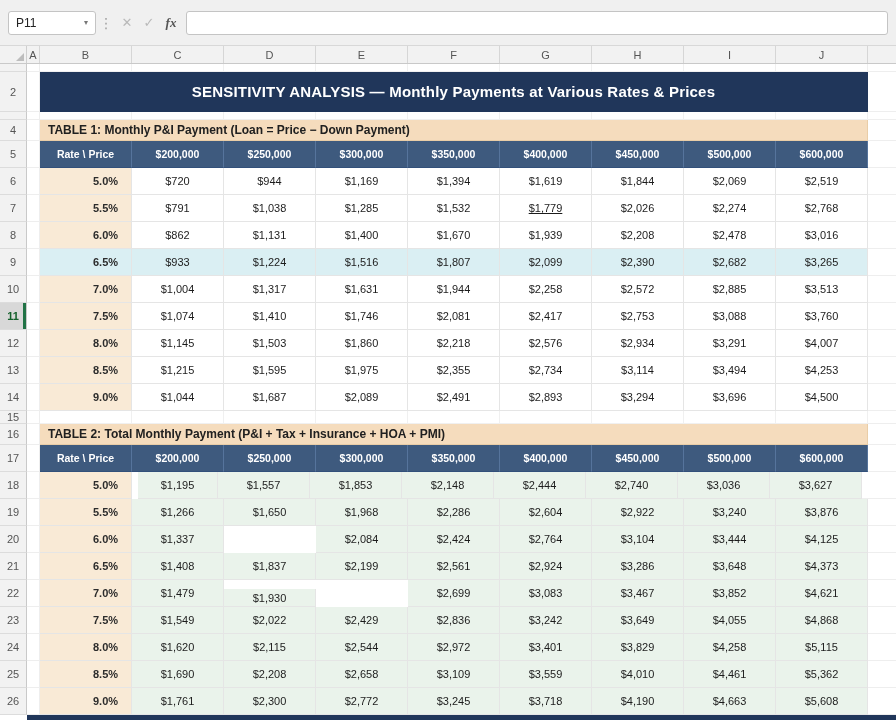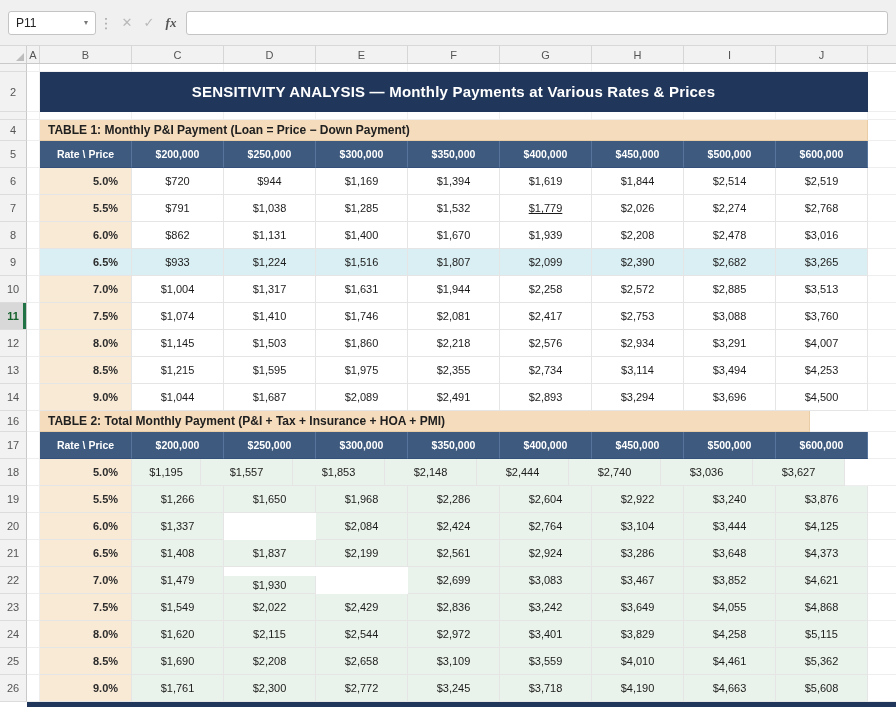--- a/index.html
+++ b/index.html
@@ -131,21 +131,21 @@
       <div class="srow" style="height: 27px;">
         <div class="rl">6</div>
         <div class="c fillA" style="width: 13px;"></div>
         <div class="c rate" style="width: 92px;">5.0%</div>
         <div class="c " style="width: 92px;">$720</div>
         <div class="c " style="width: 92px;">$944</div>
         <div class="c " style="width: 92px;">$1,169</div>
         <div class="c " style="width: 92px;">$1,394</div>
         <div class="c " style="width: 92px;">$1,619</div>
         <div class="c " style="width: 92px;">$1,844</div>
-        <div class="c " style="width: 92px;">$2,514</div>
+        <div class="c " style="width: 92px;">$2,069</div>
         <div class="c " style="width: 92px;">$2,519</div>
         <div class="c fillK"></div>
       </div>
       <div class="srow" style="height: 27px;">
         <div class="rl">7</div>
         <div class="c fillA" style="width: 13px;"></div>
         <div class="c rate" style="width: 92px;">5.5%</div>
         <div class="c " style="width: 92px;">$791</div>
         <div class="c " style="width: 92px;">$1,038</div>
         <div class="c " style="width: 92px;">$1,285</div>
@@ -247,45 +247,59 @@
         <div class="c " style="width: 92px;">$1,044</div>
         <div class="c " style="width: 92px;">$1,687</div>
         <div class="c " style="width: 92px;">$2,089</div>
         <div class="c " style="width: 92px;">$2,491</div>
         <div class="c " style="width: 92px;">$2,893</div>
         <div class="c " style="width: 92px;">$3,294</div>
         <div class="c " style="width: 92px;">$3,696</div>
         <div class="c " style="width: 92px;">$4,500</div>
         <div class="c fillK"></div>
       </div>
+      <div class="srow" style="height: 13px;">
+        <div class="rl">15</div>
+        <div class="c fillA" style="width: 13px;"></div>
+        <div class="c empty" style="width: 92px;"></div>
+        <div class="c empty" style="width: 92px;"></div>
+        <div class="c empty" style="width: 92px;"></div>
+        <div class="c empty" style="width: 92px;"></div>
+        <div class="c empty" style="width: 92px;"></div>
+        <div class="c empty" style="width: 92px;"></div>
+        <div class="c empty" style="width: 92px;"></div>
+        <div class="c empty" style="width: 92px;"></div>
+        <div class="c empty" style="width: 92px;"></div>
+        <div class="c fillK"></div>
+      </div>
       <div class="srow" style="height: 21px;">
         <div class="rl">16</div>
         <div class="c fillA" style="width: 13px;"></div>
-        <div class="c band" style="width: 770px;">TABLE 2: Total Monthly Payment  (P&amp;I + Tax + Insurance + HOA + PMI)</div>
+        <div class="c band" style="width: 828px;">TABLE 2: Total Monthly Payment  (P&amp;I + Tax + Insurance + HOA + PMI)</div>
         <div class="c fillK"></div>
       </div>
       <div class="srow" style="height: 27px;">
         <div class="rl">17</div>
         <div class="c fillA" style="width: 13px;"></div>
         <div class="c hd" style="width: 92px;">Rate \ Price</div>
         <div class="c hd" style="width: 92px;">$200,000</div>
         <div class="c hd" style="width: 92px;">$250,000</div>
         <div class="c hd" style="width: 92px;">$300,000</div>
         <div class="c hd" style="width: 92px;">$350,000</div>
         <div class="c hd" style="width: 92px;">$400,000</div>
         <div class="c hd" style="width: 92px;">$450,000</div>
         <div class="c hd" style="width: 92px;">$500,000</div>
         <div class="c hd" style="width: 92px;">$600,000</div>
         <div class="c fillK"></div>
       </div>
       <div class="srow" style="height: 27px;">
         <div class="rl">18</div>
         <div class="c fillA" style="width: 13px;"></div>
         <div class="c rate" style="width: 92px;">5.0%</div>
-        <div class="c val2" style="width: 69px;">$1,195</div>
+        <div class="c val2" style="width: 80px; margin-left: 6px;">$1,195</div>
         <div class="c val2" style="width: 92px;">$1,557</div>
         <div class="c val2" style="width: 92px;">$1,853</div>
         <div class="c val2" style="width: 92px;">$2,148</div>
         <div class="c val2" style="width: 92px;">$2,444</div>
         <div class="c val2" style="width: 92px;">$2,740</div>
         <div class="c val2" style="width: 92px;">$3,036</div>
         <div class="c val2" style="width: 92px;">$3,627</div>
         <div class="c fillK"></div>
       </div>
       <div class="srow" style="height: 27px;">

